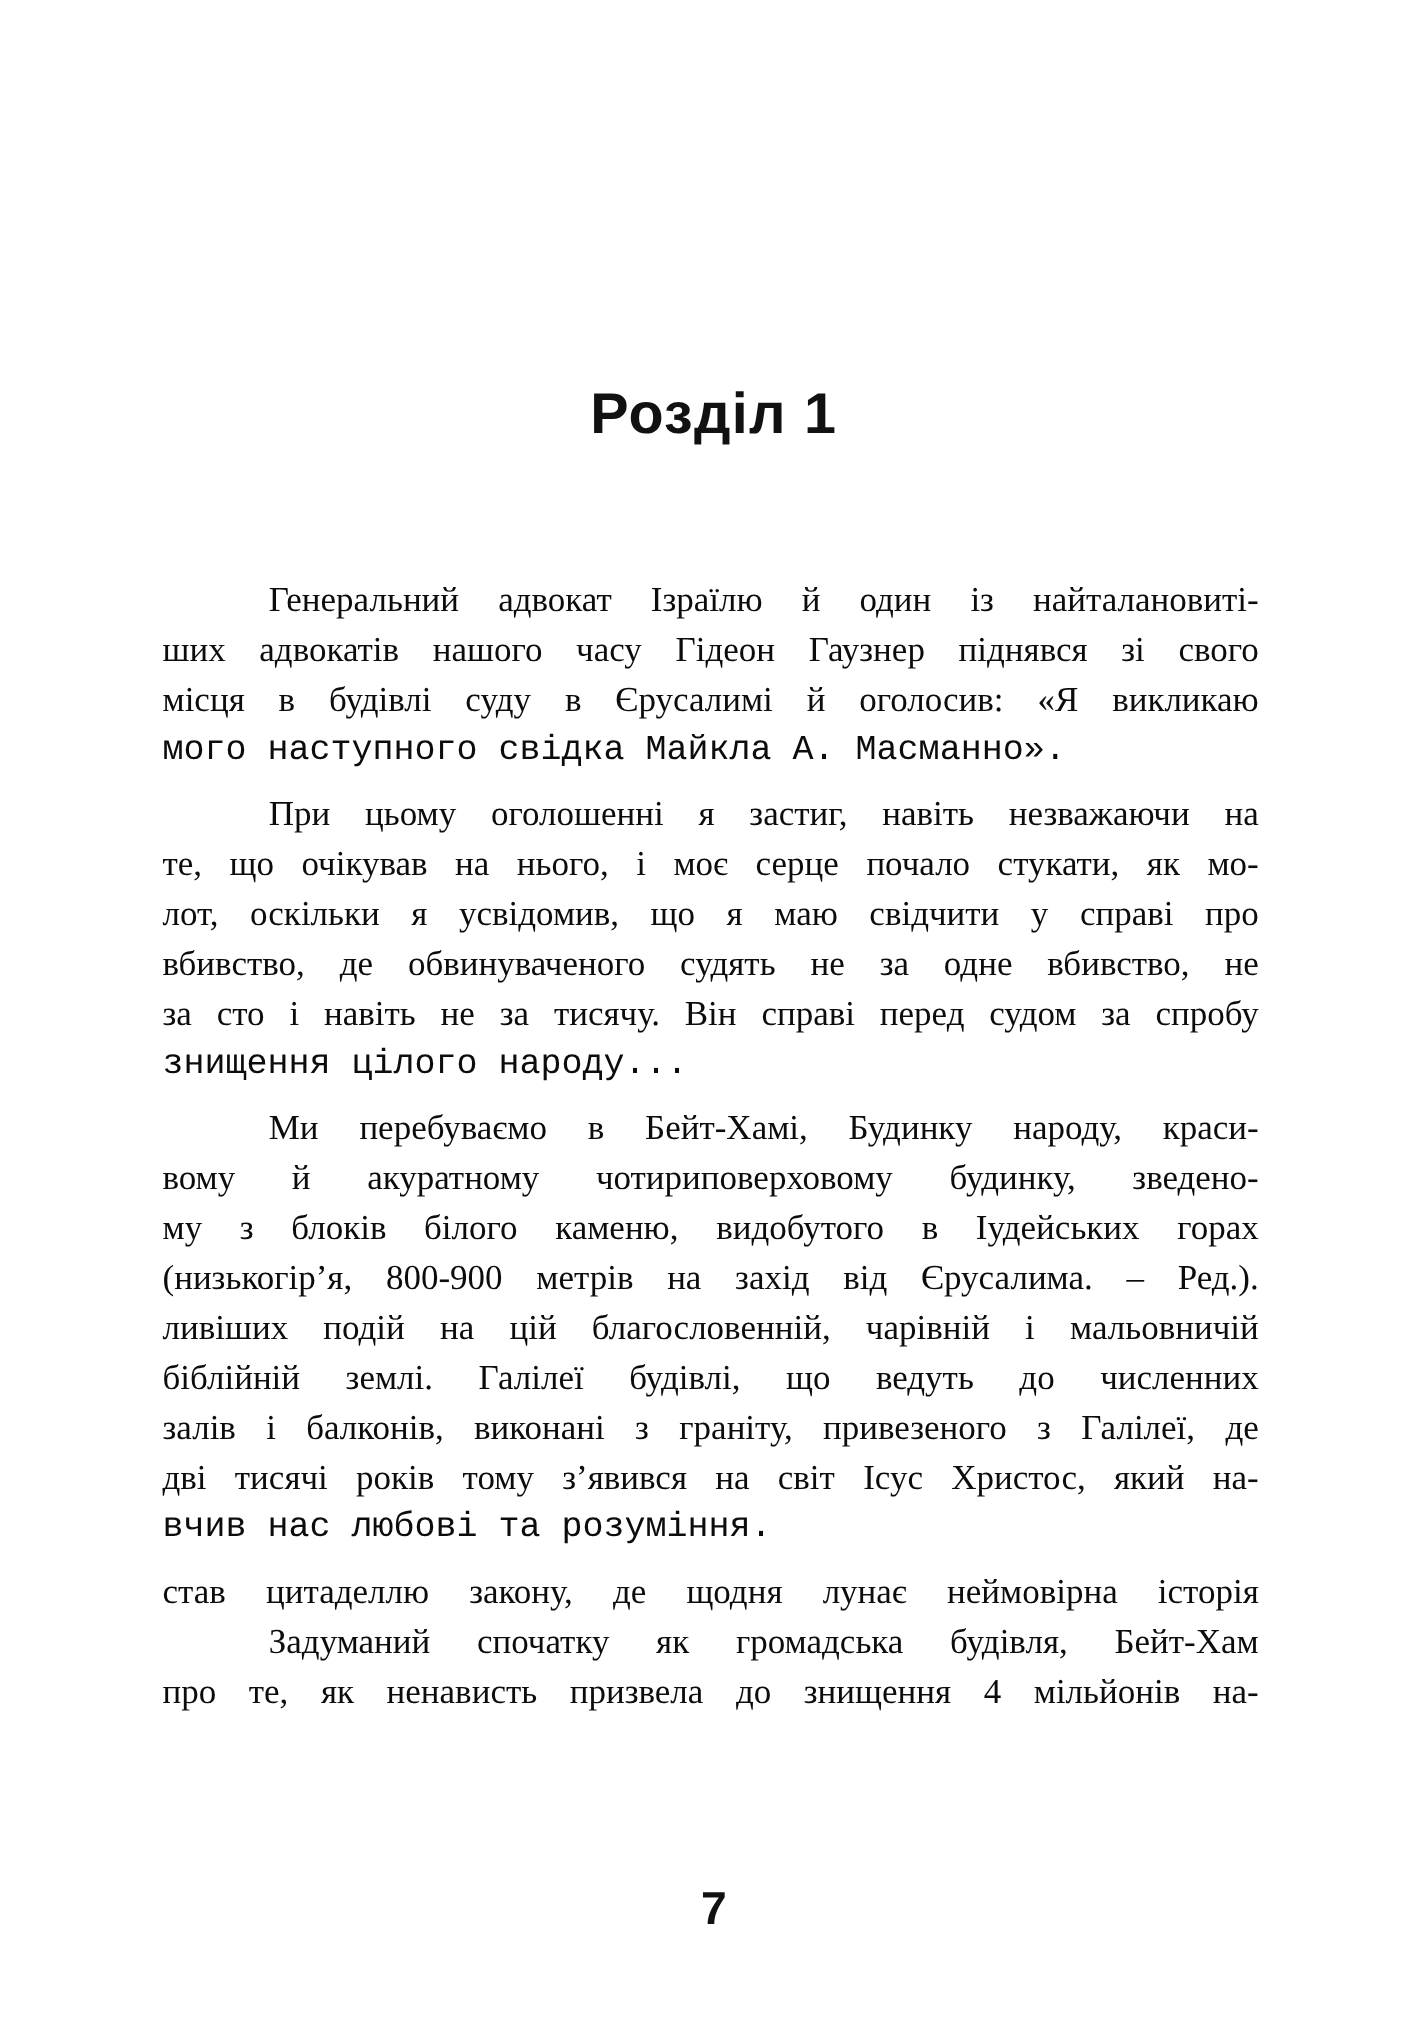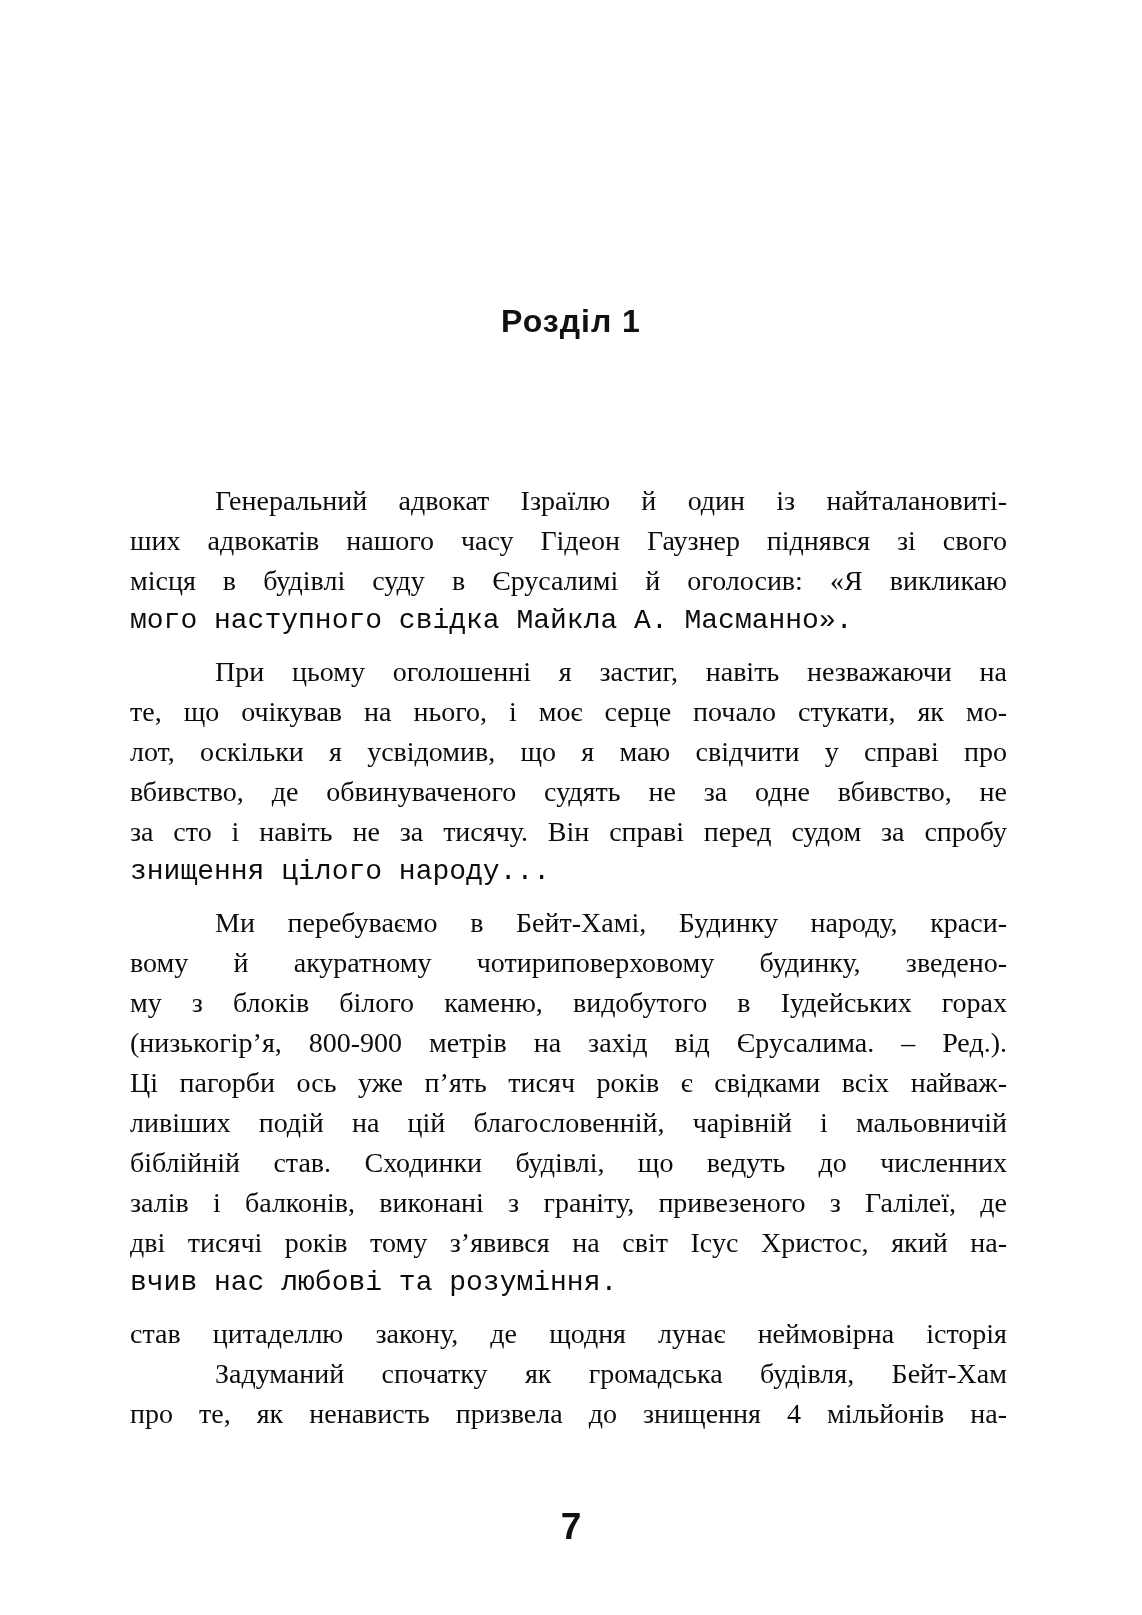--- a/index.html
+++ b/index.html
@@ -16,27 +16,27 @@
     overflow: hidden;
   }
   .chapter-title {
     position: absolute;
     top: 303px;
     left: 0;
     width: 100%;
     text-align: center;
     font-family: "Liberation Sans", sans-serif;
     font-weight: bold;
-    font-size: 32px;
+    font-size: 46px;
     letter-spacing: 1px;
     color: #111111;
   }
   .body-text {
     position: absolute;
-    top: 481px;
+    top: 461px;
     left: 130px;
     width: 877px;
     font-family: "Liberation Serif", serif;
     font-size: 28px;
     line-height: 40px;
     color: #0c0c0c;
   }
   .body-text p {
     margin: 0 0 11px 0;
     padding: 0;
@@ -89,23 +89,22 @@
       <span class="line">вбивство, де обвинуваченого судять не за одне вбивство, не</span>
       <span class="line">за сто і навіть не за тисячу. Він справі перед судом за спробу</span>
       <span class="line para-end">знищення цілого народу...</span>
     </p>
 
     <p>
       <span class="line first">Ми перебуваємо в Бейт-Хамі, Будинку народу, краси-</span>
       <span class="line">вому й акуратному чотириповерховому будинку, зведено-</span>
       <span class="line">му з блоків білого каменю, видобутого в Іудейських горах</span>
       <span class="line">(низькогір’я, 800-900 метрів на захід від Єрусалима. – Ред.).</span>
-      <span class="line">Ці пагорби ось уже п’ять тисяч років є свідками всіх найваж-</span>
       <span class="line">ливіших подій на цій благословенній, чарівній і мальовничій</span>
-      <span class="line">біблійній став. Сходинки будівлі, що ведуть до численних</span>
+      <span class="line">біблійній землі. Галілеї будівлі, що ведуть до численних</span>
       <span class="line">залів і балконів, виконані з граніту, привезеного з Галілеї, де</span>
       <span class="line">дві тисячі років тому з’явився на світ Ісус Христос, який на-</span>
       <span class="line para-end">вчив нас любові та розуміння.</span>
     </p>
 
     <p>
       <span class="line">став цитаделлю закону, де щодня лунає неймовірна історія</span>
       <span class="line first">Задуманий спочатку як громадська будівля, Бейт-Хам</span>
       <span class="line">про те, як ненависть призвела до знищення 4 мільйонів на-</span>
     </p>

